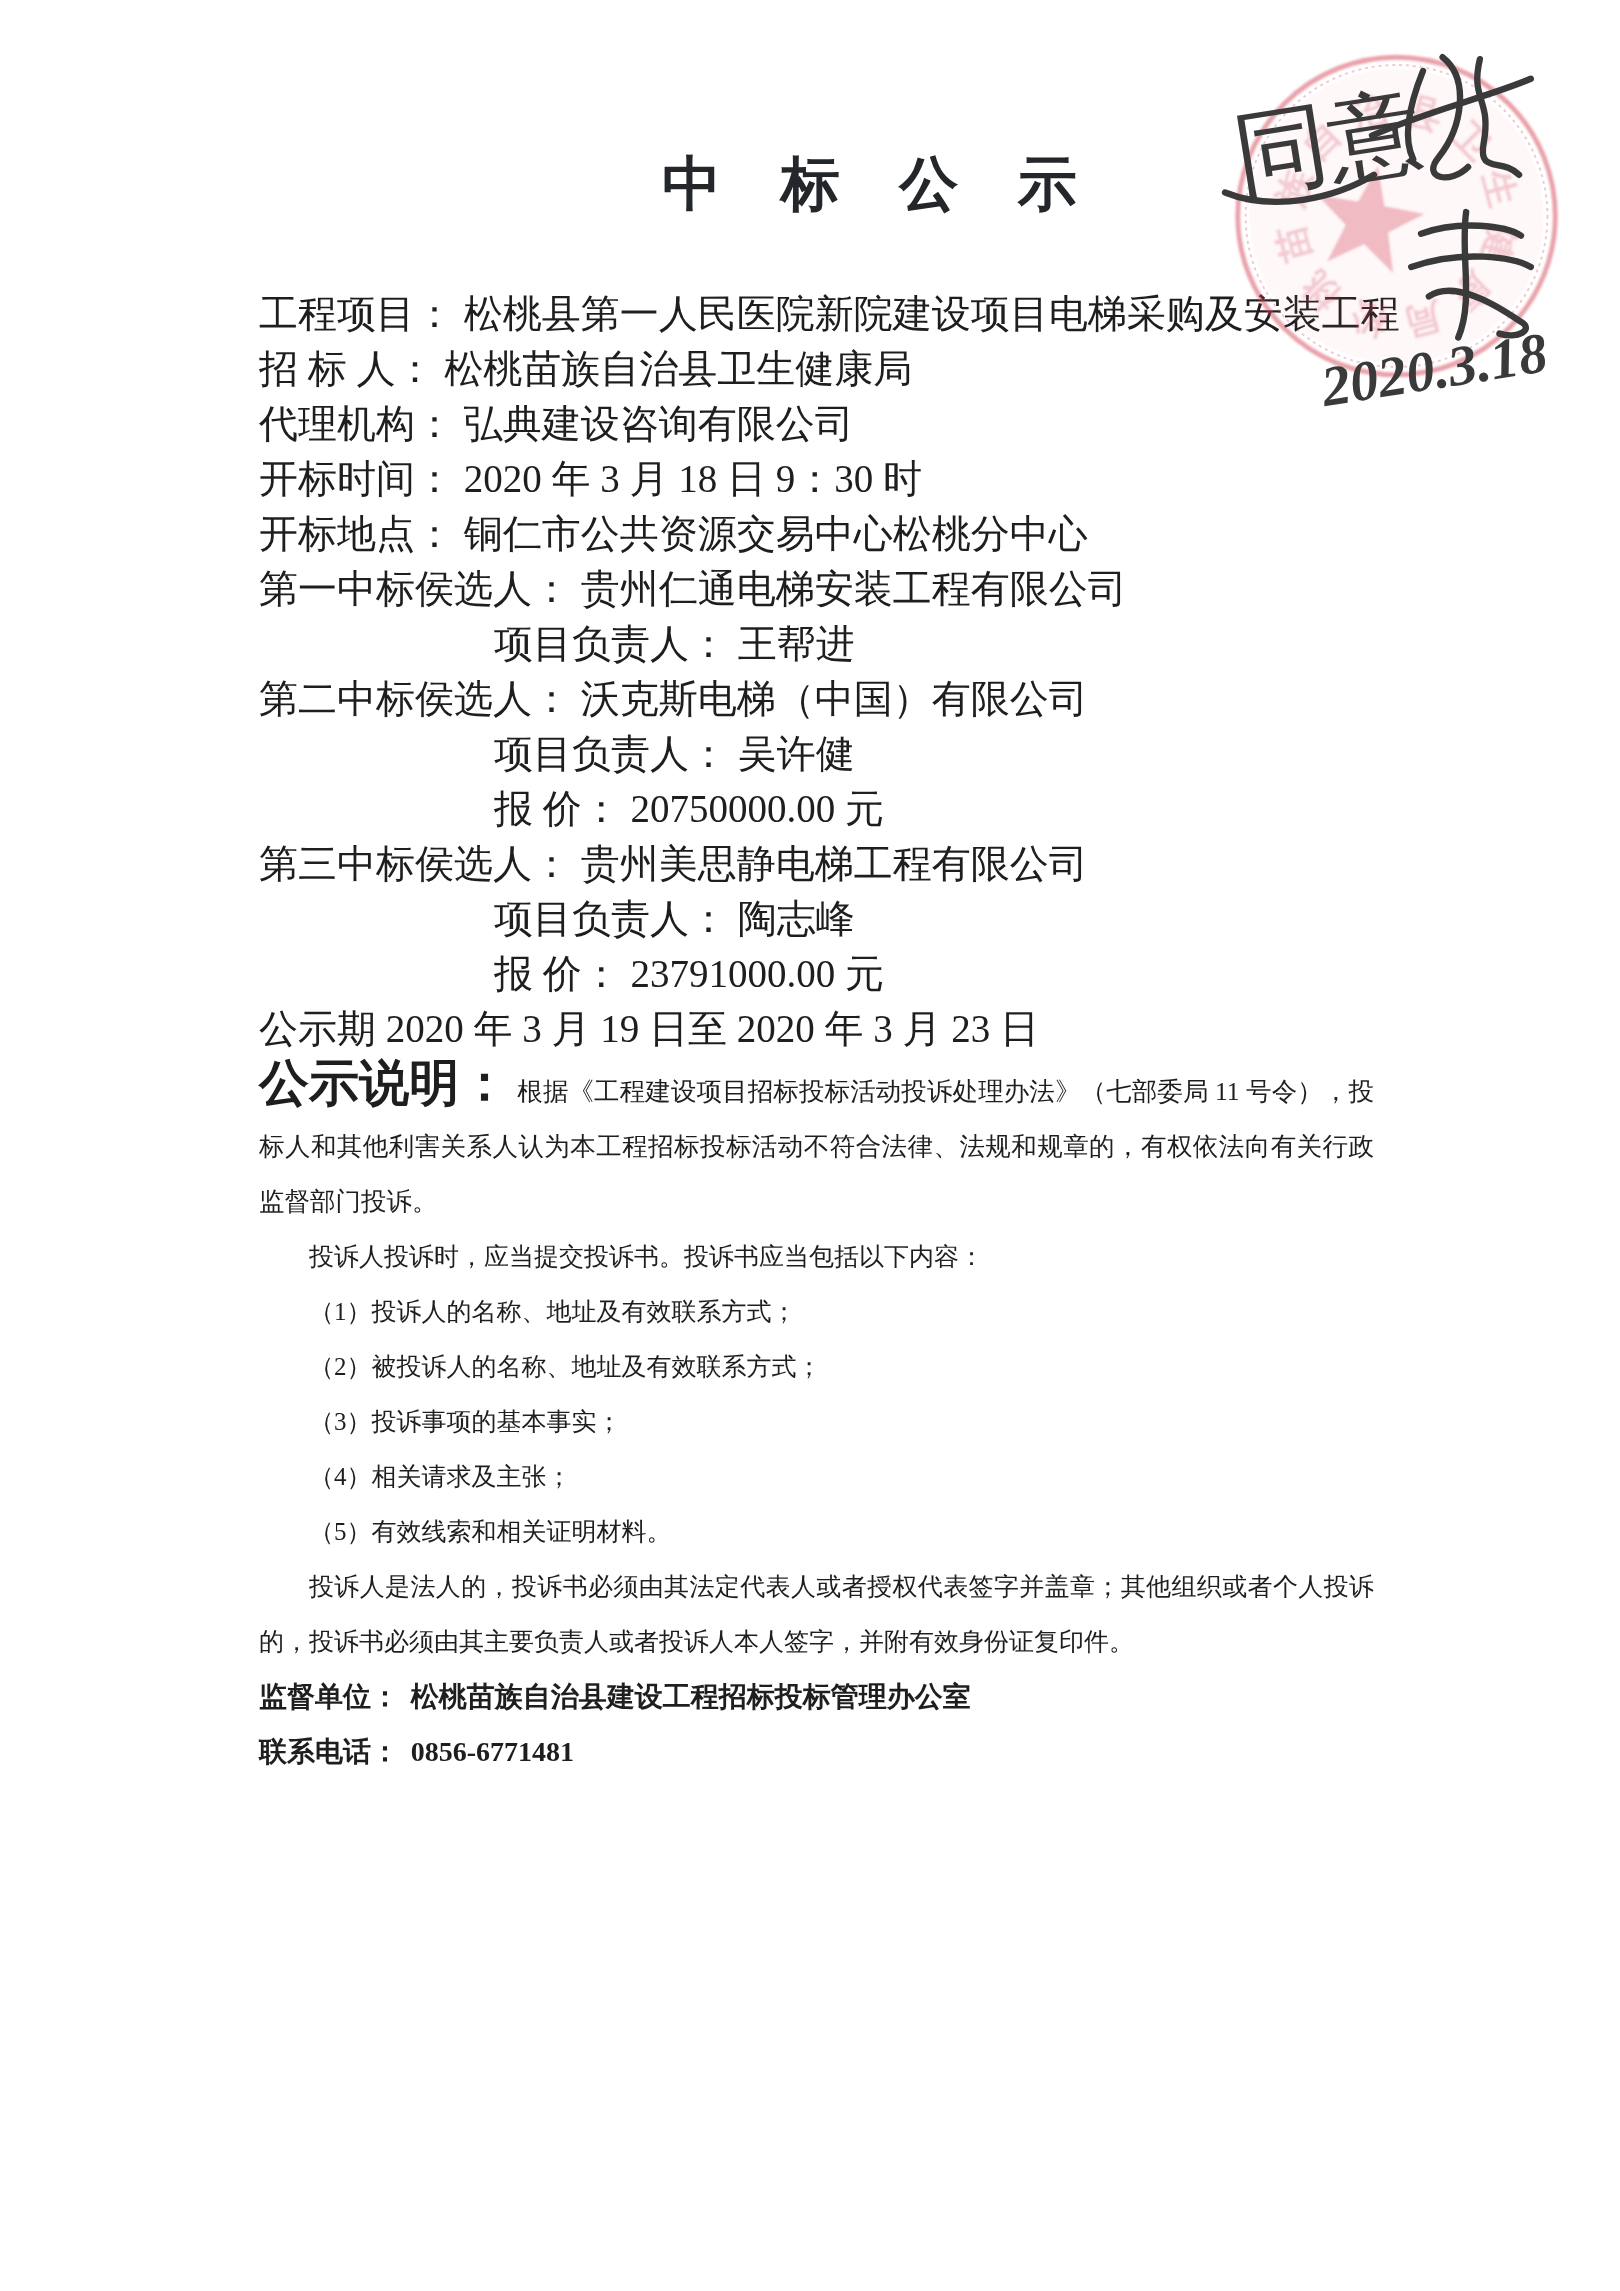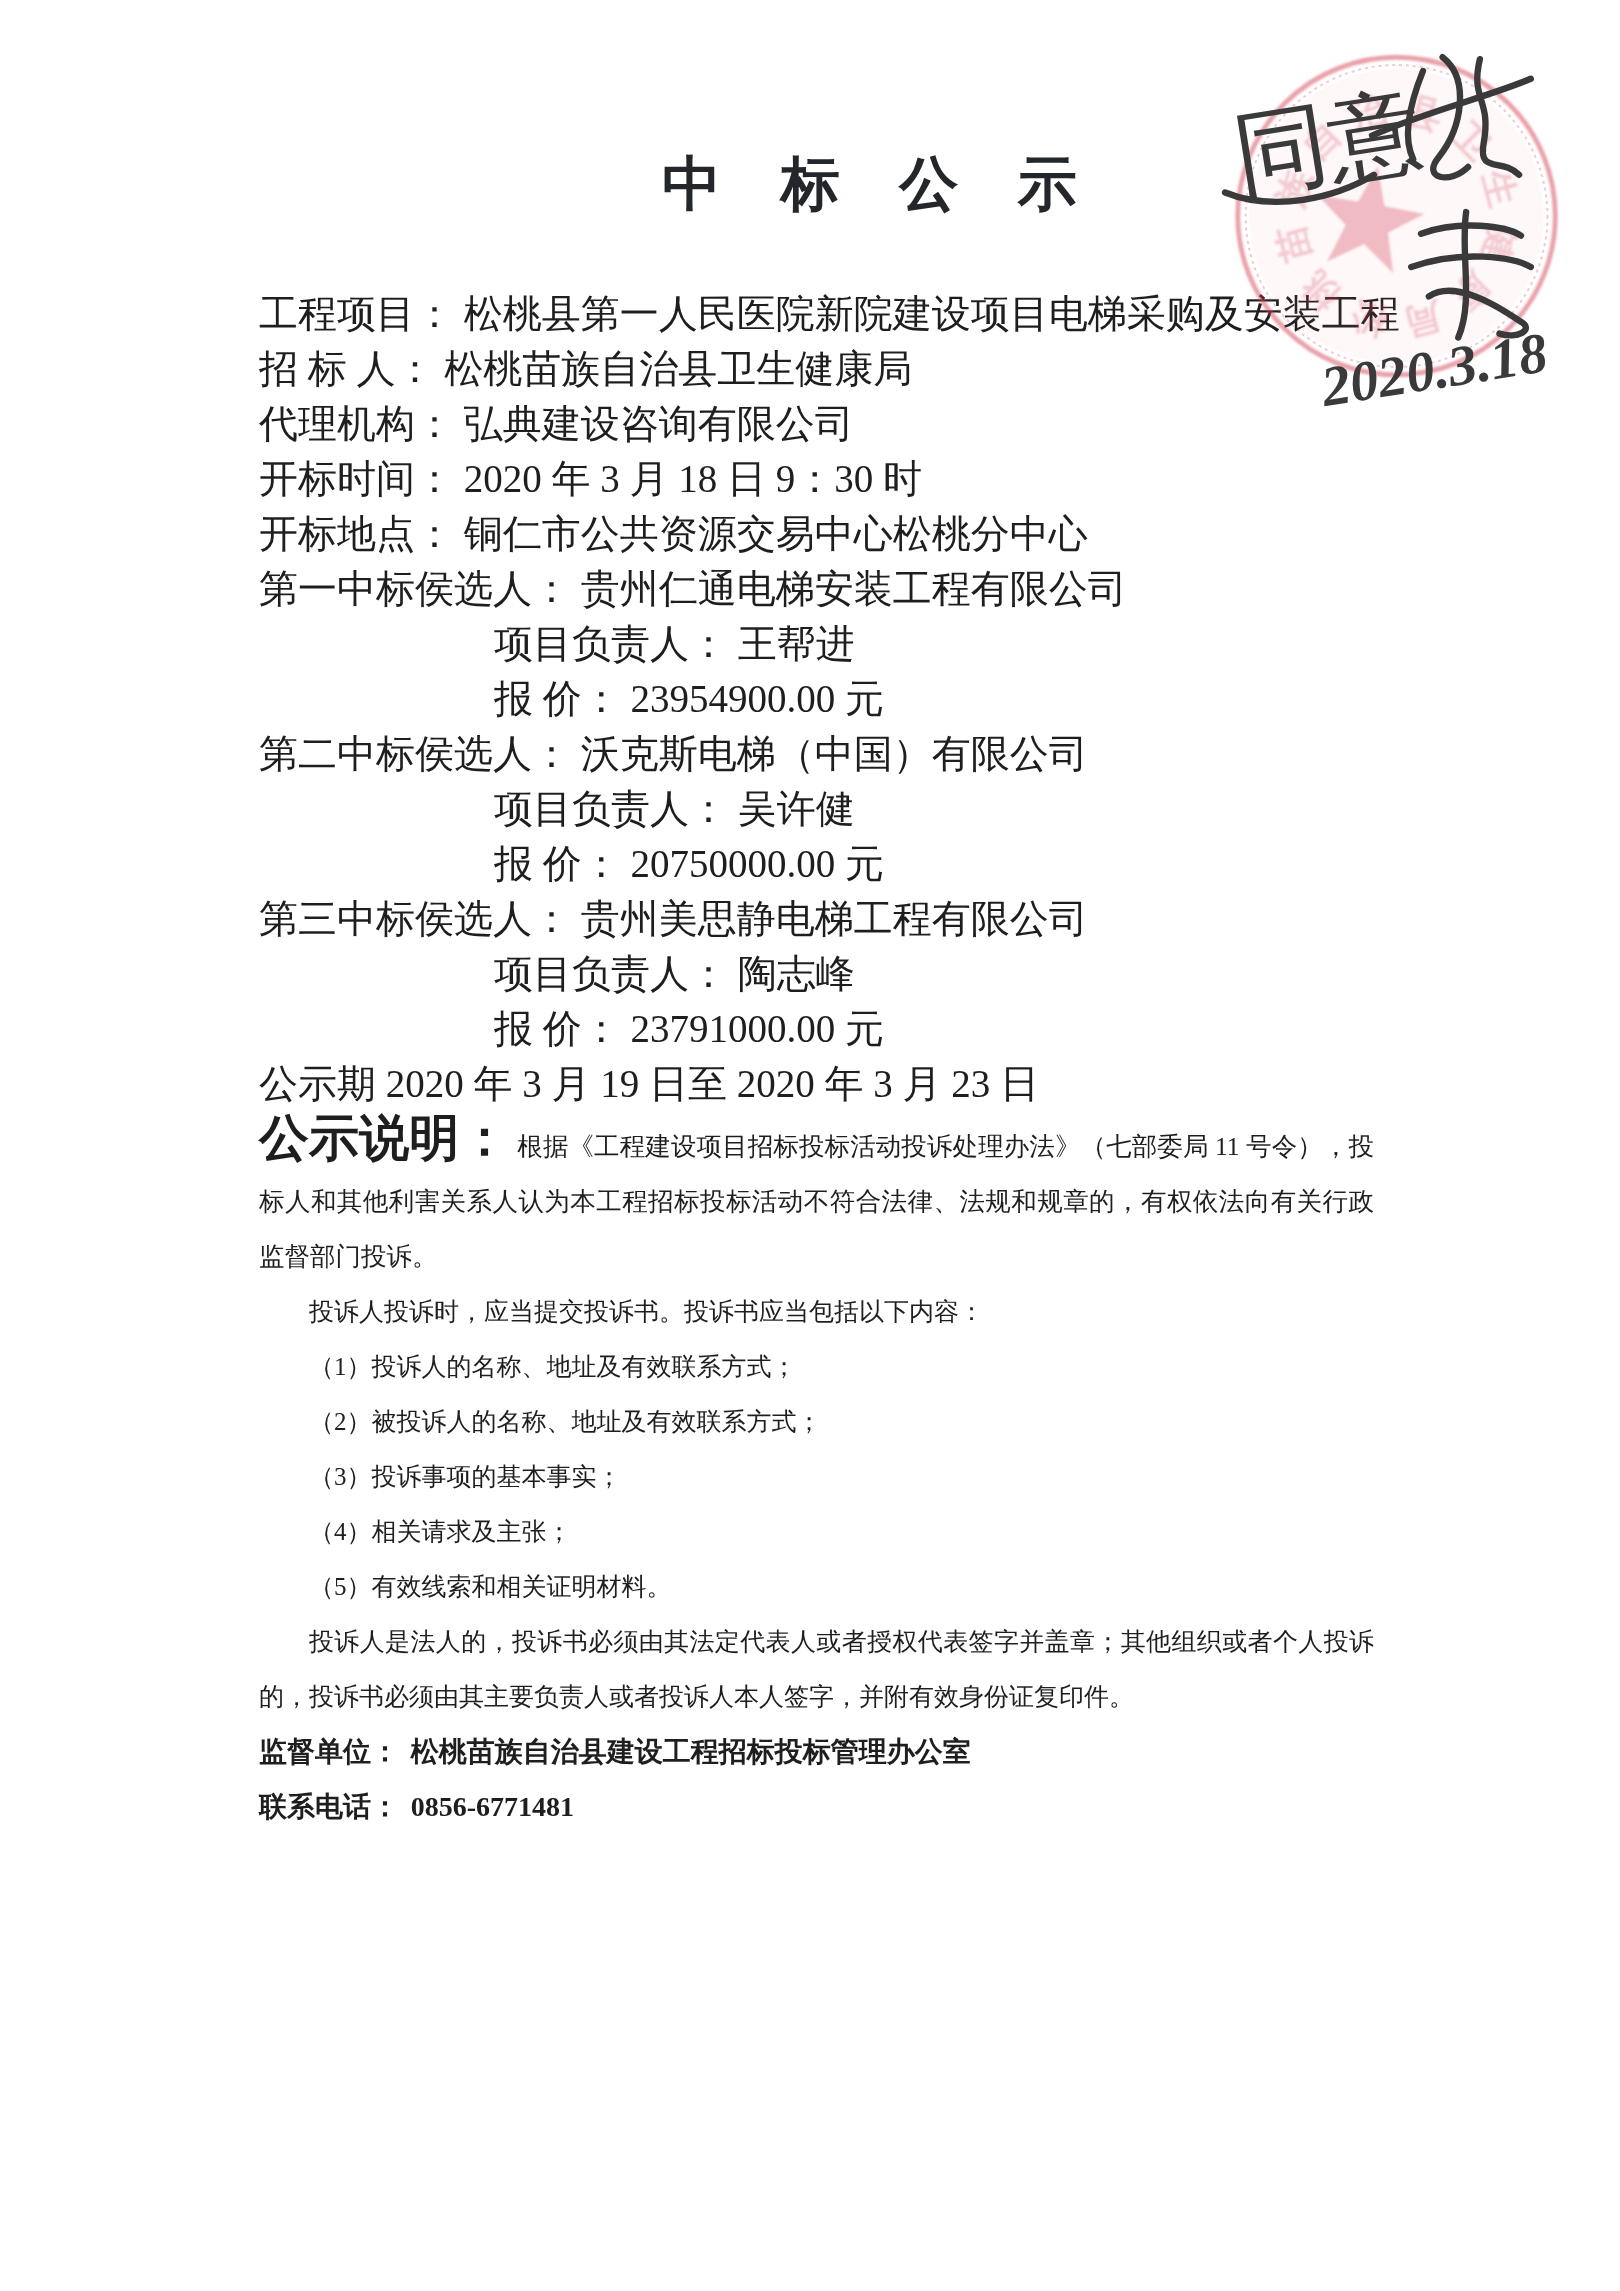--- a/index.html
+++ b/index.html
@@ -91,23 +91,20 @@
     <div class="line">
       <span class="lbl">开标地点：</span><span class="val">铜仁市公共资源交易中心松桃分中心</span>
     </div>
 
     <div class="candidate">
       <div class="line">
         <span class="lbl">第一中标侯选人：</span><span>贵州仁通电梯安装工程有限公司</span>
       </div>
       <div class="line sub">
         <span class="lbl">项目负责人：</span><span>王帮进</span>
-      </div>
-      <div class="line sub">
-        <span class="lbl">报  价：</span><span>23954900.00 元</span>
       </div>
     </div>
 
     <div class="candidate">
       <div class="line">
         <span class="lbl">第二中标侯选人：</span><span>沃克斯电梯（中国）有限公司</span>
       </div>
       <div class="line sub">
         <span class="lbl">项目负责人：</span><span>吴许健</span>
       </div>

